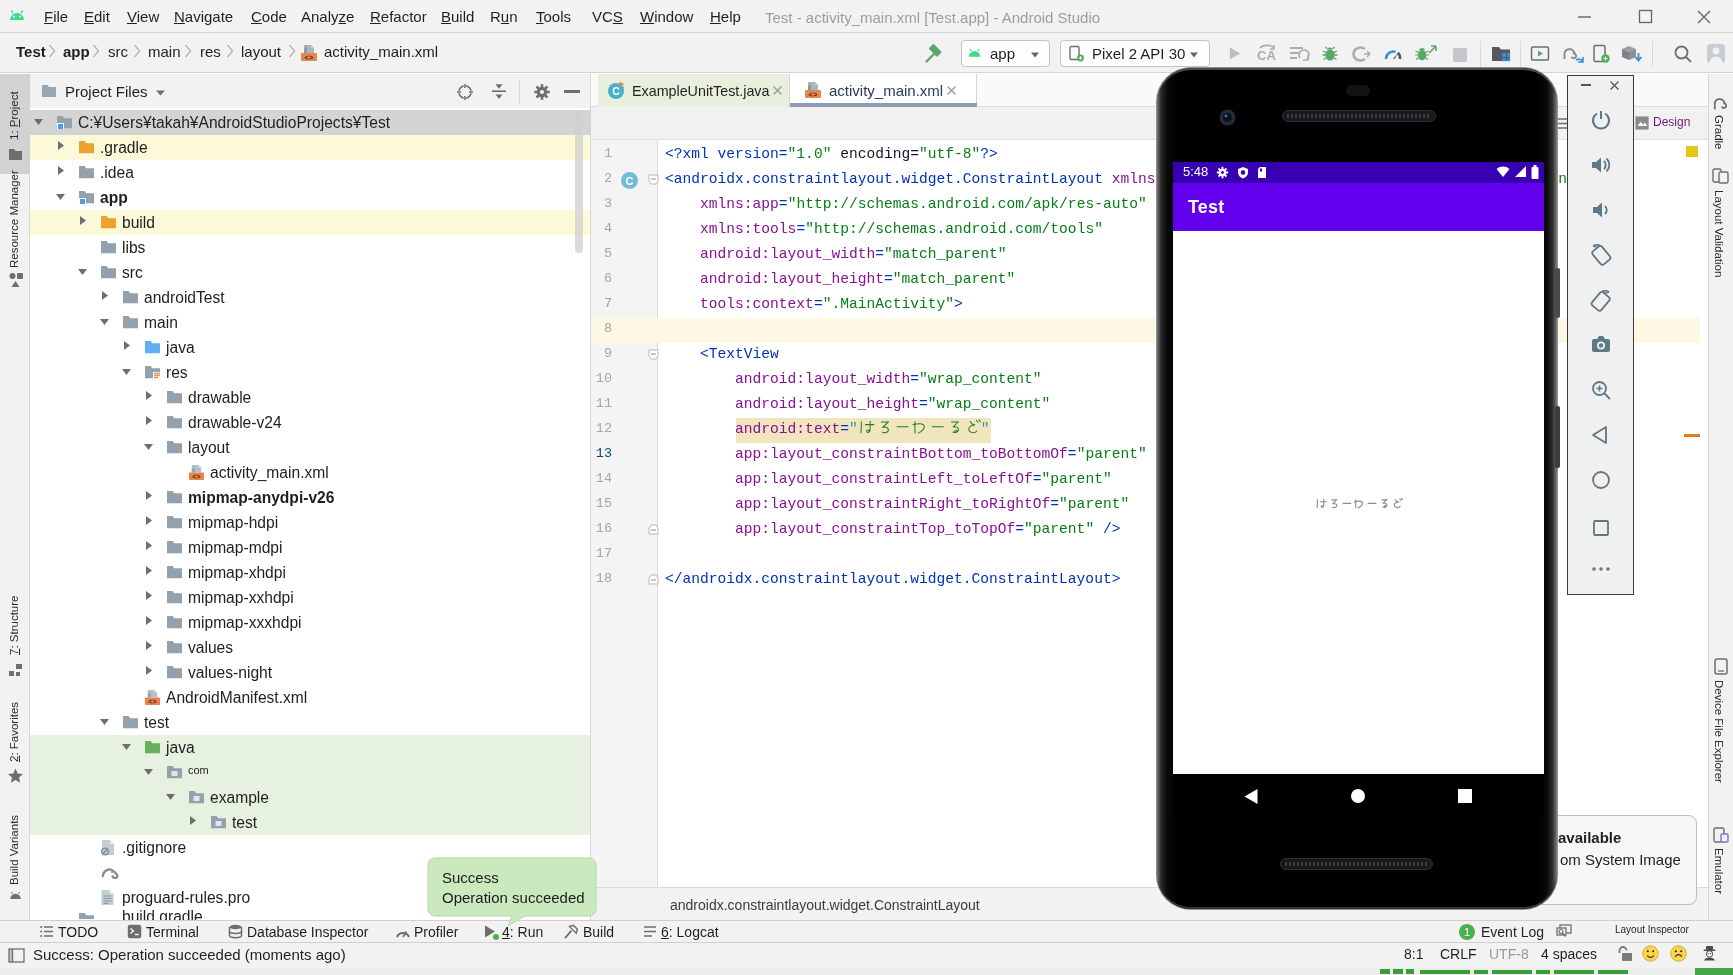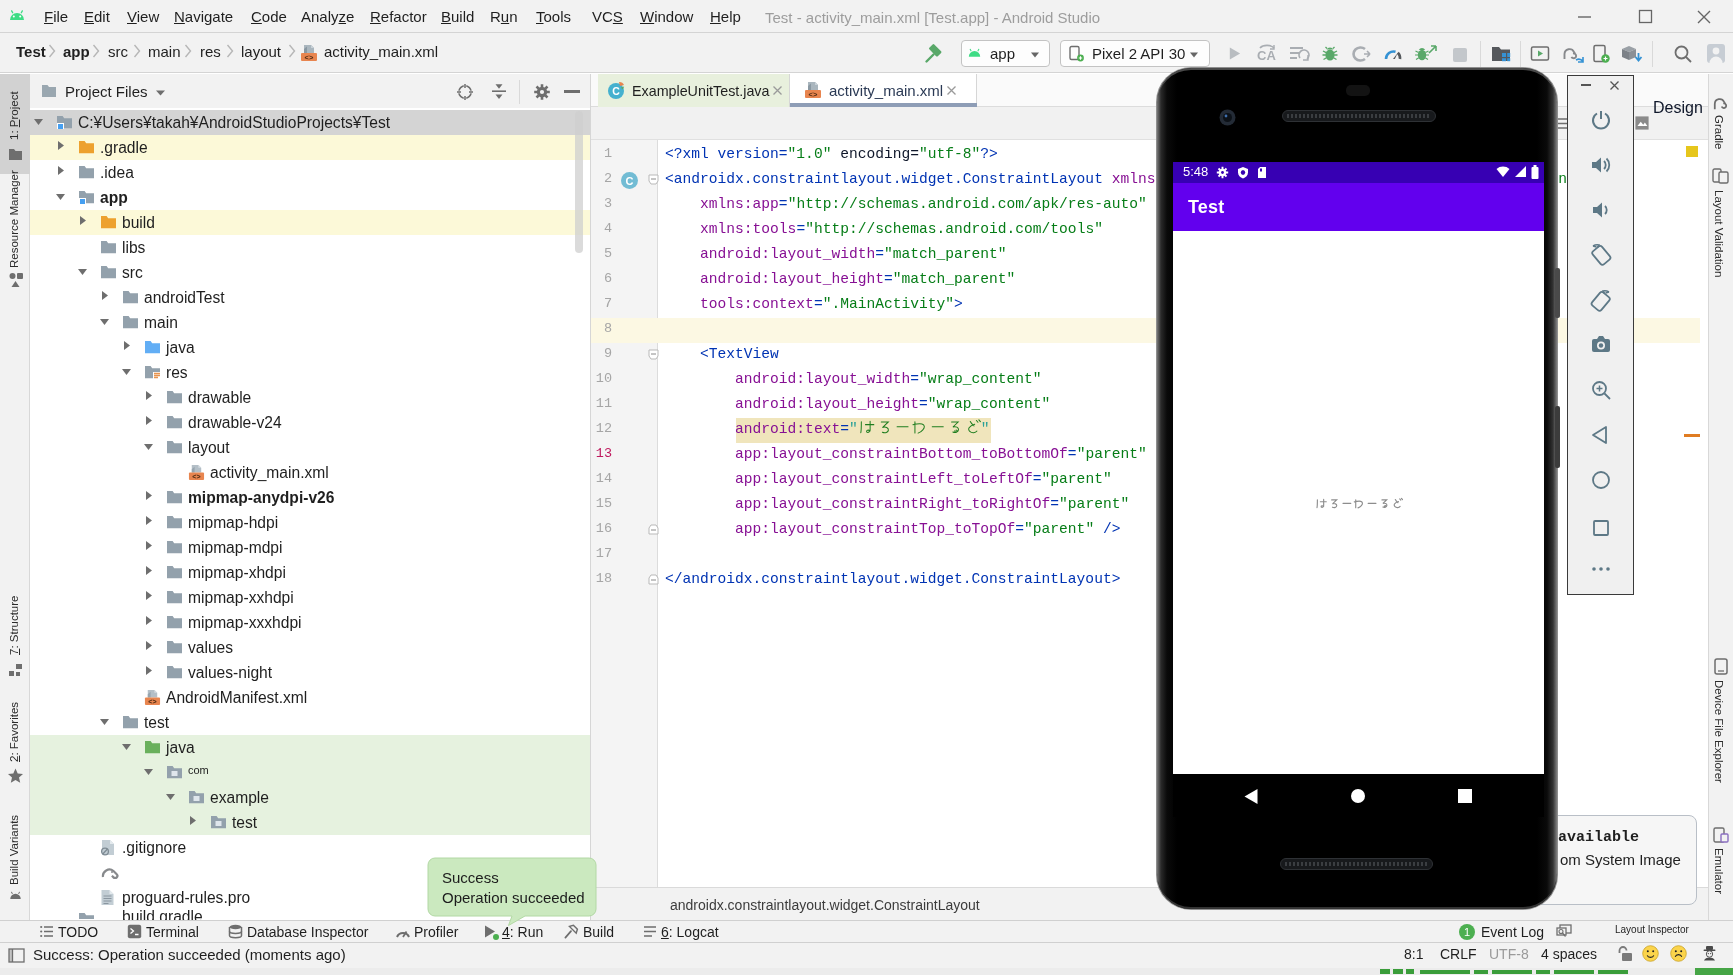--- a/index.html
+++ b/index.html
@@ -506,37 +506,37 @@
   </svg>
 <div class="abs" style="left:790px;top:103px;width:187px;height:4px;background:#8e9db6;"></div>
 <div class="abs" style="left:591px;top:107px;width:1117px;height:33px;background:#f1f1f1;border-bottom:1px solid #e0e0e0;"></div>
 <svg class="abs" style="left:1556px;top:117px" width="15" height="13" viewBox="0 0 15 13">
     <path d="M1 2 h13 M1 6.5 h13 M1 11 h13" stroke="#6e6e6e" stroke-width="1.6"></path>
   </svg>
 <svg class="abs" style="left:1635px;top:116px" width="14" height="14" viewBox="0 0 17 17">
 <rect x="0.5" y="0.5" width="16" height="16" fill="#8a8a8a"></rect>
     <path d="M3 12 l4-5 3 3.5 2-2.5 3 4 z" fill="#fff"></path>
   </svg>
-<div class="abs" style="left:1653px;top:99px;font-size:16px;color:#0f172a;">Design</div>
+<div class="abs" style="left:1653px;top:115px;font-size:12px;color:#701a75;">Design</div>
 <div class="abs" style="left:591px;top:140px;width:67px;height:753px;background:#f4f4f4;border-right:1px solid #dcdcdc;"></div>
 <div class="abs" style="left:591px;top:318px;width:1109px;height:25px;background:#fcf8e3;"></div>
 <div class="abs" style="left:736px;top:418px;width:255px;height:25px;background:#f0e5bc;"></div>
 <div class="abs" style="left:575px;top:146px;width:37px;text-align:right;font-size:13.5px;color:#a6a6a6;font-family:'Liberation Mono',monospace;">1</div>
 <div class="abs" style="left:575px;top:171px;width:37px;text-align:right;font-size:13.5px;color:#a6a6a6;font-family:'Liberation Mono',monospace;">2</div>
 <div class="abs" style="left:575px;top:196px;width:37px;text-align:right;font-size:13.5px;color:#a6a6a6;font-family:'Liberation Mono',monospace;">3</div>
 <div class="abs" style="left:575px;top:221px;width:37px;text-align:right;font-size:13.5px;color:#a6a6a6;font-family:'Liberation Mono',monospace;">4</div>
 <div class="abs" style="left:575px;top:246px;width:37px;text-align:right;font-size:13.5px;color:#a6a6a6;font-family:'Liberation Mono',monospace;">5</div>
 <div class="abs" style="left:575px;top:271px;width:37px;text-align:right;font-size:13.5px;color:#a6a6a6;font-family:'Liberation Mono',monospace;">6</div>
 <div class="abs" style="left:575px;top:296px;width:37px;text-align:right;font-size:13.5px;color:#a6a6a6;font-family:'Liberation Mono',monospace;">7</div>
 <div class="abs" style="left:575px;top:321px;width:37px;text-align:right;font-size:13.5px;color:#a6a6a6;font-family:'Liberation Mono',monospace;">8</div>
 <div class="abs" style="left:575px;top:346px;width:37px;text-align:right;font-size:13.5px;color:#a6a6a6;font-family:'Liberation Mono',monospace;">9</div>
 <div class="abs" style="left:575px;top:371px;width:37px;text-align:right;font-size:13.5px;color:#a6a6a6;font-family:'Liberation Mono',monospace;">10</div>
 <div class="abs" style="left:575px;top:396px;width:37px;text-align:right;font-size:13.5px;color:#a6a6a6;font-family:'Liberation Mono',monospace;">11</div>
 <div class="abs" style="left:575px;top:421px;width:37px;text-align:right;font-size:13.5px;color:#a6a6a6;font-family:'Liberation Mono',monospace;">12</div>
-<div class="abs" style="left:575px;top:446px;width:37px;text-align:right;font-size:13.5px;color:#be185d;font-family:'Liberation Mono',monospace;">13</div>
+<div class="abs" style="left:575px;top:446px;width:37px;text-align:right;font-size:13.5px;color:#0c4a6e;font-family:'Liberation Mono',monospace;">13</div>
 <div class="abs" style="left:575px;top:471px;width:37px;text-align:right;font-size:13.5px;color:#a6a6a6;font-family:'Liberation Mono',monospace;">14</div>
 <div class="abs" style="left:575px;top:496px;width:37px;text-align:right;font-size:13.5px;color:#a6a6a6;font-family:'Liberation Mono',monospace;">15</div>
 <div class="abs" style="left:575px;top:521px;width:37px;text-align:right;font-size:13.5px;color:#a6a6a6;font-family:'Liberation Mono',monospace;">16</div>
 <div class="abs" style="left:575px;top:546px;width:37px;text-align:right;font-size:13.5px;color:#a6a6a6;font-family:'Liberation Mono',monospace;">17</div>
 <div class="abs" style="left:575px;top:571px;width:37px;text-align:right;font-size:13.5px;color:#a6a6a6;font-family:'Liberation Mono',monospace;">18</div>
 <svg class="abs" style="left:620px;top:171px" width="19" height="19" viewBox="0 0 19 19">
 <circle cx="9.5" cy="9.5" r="8.5" fill="#72bcd4"></circle>
 <text x="9.5" y="13.7" font-size="11" font-weight="bold" fill="#fff" text-anchor="middle" font-family="Liberation Sans">C</text>
   </svg>
 <svg class="abs" style="left:648px;top:174px" width="11" height="11" viewBox="0 0 11 11">
@@ -683,21 +683,21 @@
       <rect x="218" y="2" width="30" height="4"></rect>
     </g>
   </svg>
 <div class="abs" style="left:1695px;top:968px;width:38px;height:7px;background:#46a546;"></div>
 <svg class="abs" style="left:427px;top:857px" width="171" height="69" viewBox="0 0 171 69">
 <path d="M8 1 h154 a7 7 0 0 1 7 7 v44 a7 7 0 0 1-7 7 H98 l-16.5 9.5 L85 59 H8 a7 7 0 0 1-7-7 V8 a7 7 0 0 1 7-7 z" fill="#cbe9bf" stroke="#b2d8a4" stroke-width="1"></path>
   </svg>
 <div class="abs" style="left:442px;top:869px;font-size:15px;color:#1c1c1c;">Success</div>
 <div class="abs" style="left:442px;top:889px;font-size:15px;color:#1c1c1c;">Operation succeeded</div>
 <div class="abs" style="left:1450px;top:815px;width:247px;height:90px;background:#f6f6f6;border:1px solid #b9bfc7;border-radius:8px;"></div>
-<div class="abs" style="left:1558px;top:829px;font-size:15px;font-weight:bold;white-space:nowrap;font-family:Liberation Mono, monospace;">available</div>
+<div class="abs" style="left:1558px;top:829px;font-size:15px;font-weight:bold;white-space:nowrap;">available</div>
 <div class="abs" style="left:1560px;top:851px;font-size:15px;white-space:nowrap;">om System Image</div>
 <div class="abs" style="left:1708px;top:74px;width:25px;height:846px;background:#f2f2f2;border-left:1px solid #d8d8d8;"></div>
 <svg class="abs" style="left:1712px;top:95px" width="18" height="16" viewBox="0 0 20 18">
 <path d="M3 16 v-6 a5.5 5.5 0 0 1 10.5-2.2 l1.3 2.2 a2.6 2.6 0 1 1-4 3" fill="none" stroke="#6e6e6e" stroke-width="2"></path>
 <circle cx="13.5" cy="9.5" r="1" fill="#6e6e6e"></circle>
   </svg>
 <div class="abs vtext" style="left:1713px;top:115px;">Gradle</div>
 <svg class="abs" style="left:1712px;top:168px" width="17" height="16" viewBox="0 0 17 16">
 <rect x="1" y="1" width="8" height="13" rx="1.5" fill="none" stroke="#6e6e6e" stroke-width="1.4"></rect>
 <rect x="7" y="4" width="9" height="11" rx="1.5" fill="#f2f2f2" stroke="#6e6e6e" stroke-width="1.4"></rect>

